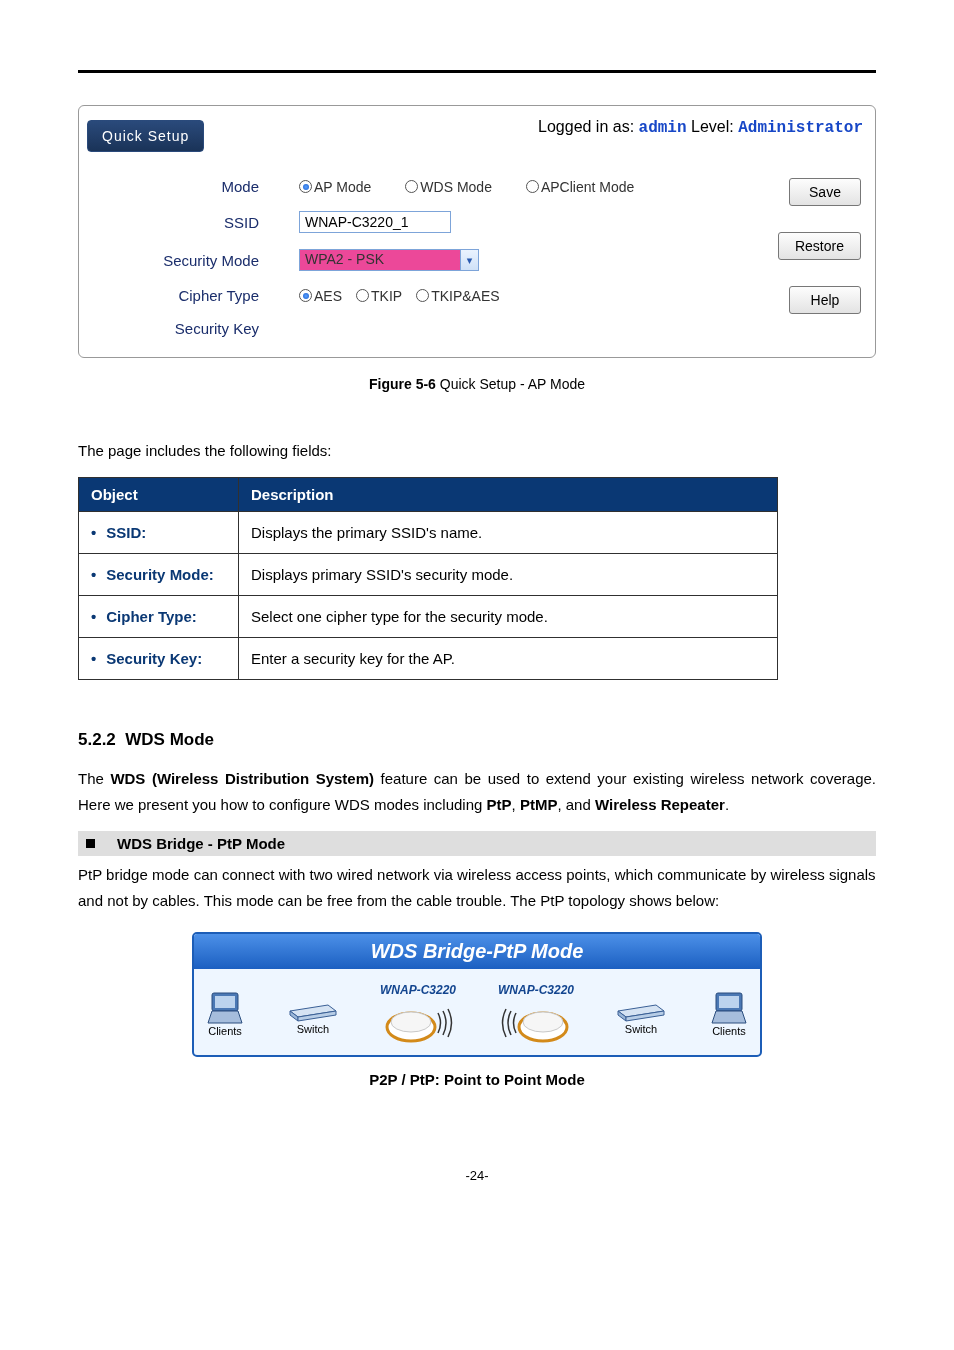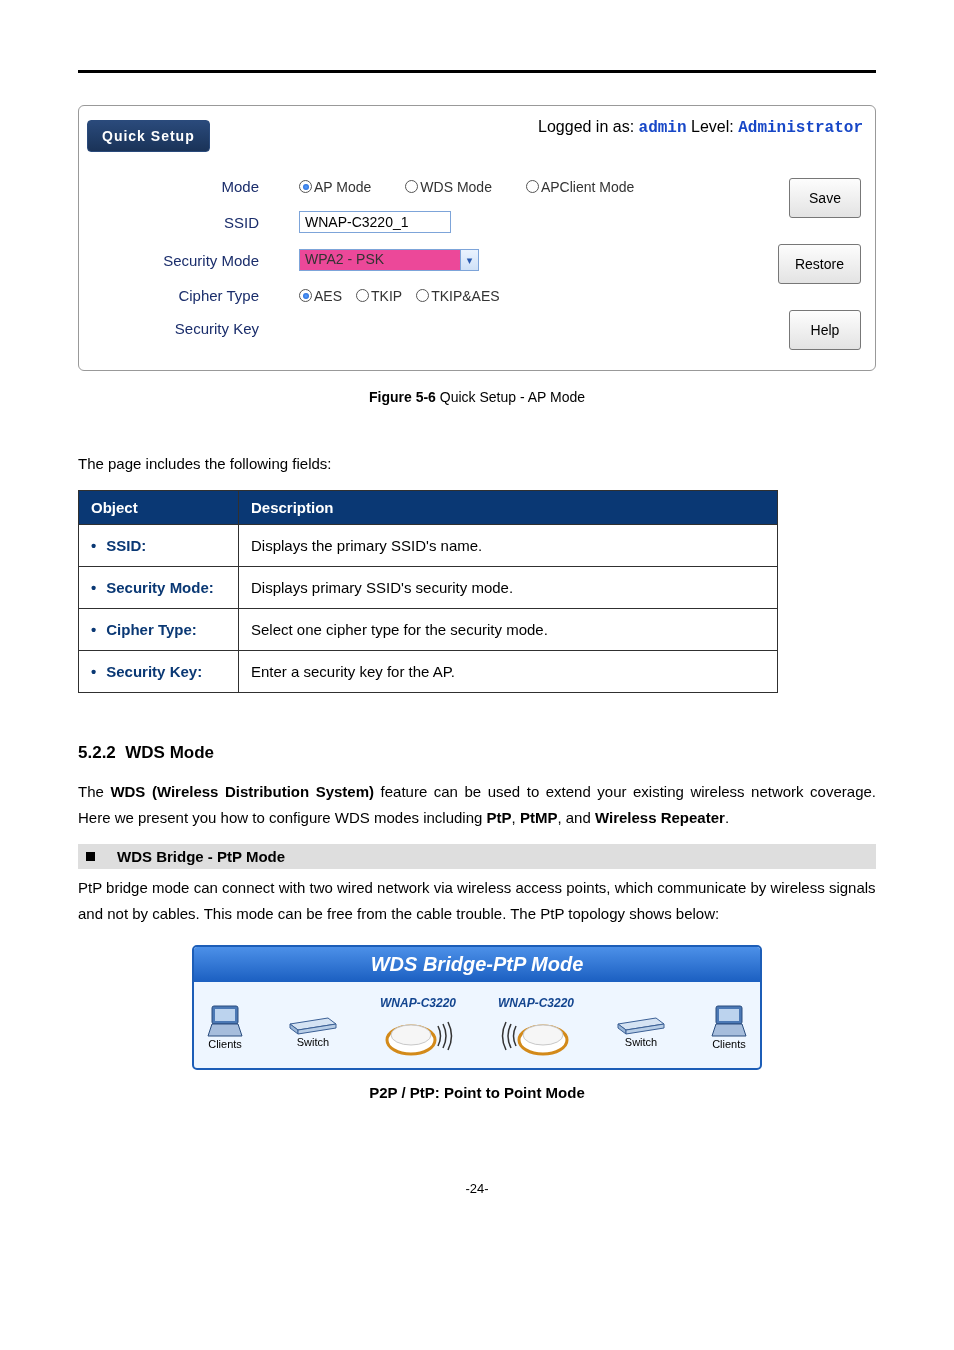--- a/index.html
+++ b/index.html
@@ -29,21 +29,21 @@
     position: relative;
   }
   .panel-header {
     display: flex;
     align-items: flex-start;
     padding: 6px 12px 0 0;
   }
   .tab-btn {
     background: linear-gradient(#2a4a7b, #1a3358);
     color: #fff;
-    font-weight: bold;
+    font-weight: normal;
     font-size: 14px;
     padding: 7px 14px;
     border: 1px solid #2a4a7b;
     border-radius: 4px;
     margin-left: 8px;
     margin-top: 8px;
     letter-spacing: 1px;
     font-family: Arial, sans-serif;
   }
   .login-line {
@@ -133,21 +133,21 @@
     display:flex;
     flex-direction:column;
     gap:26px;
     align-items:flex-end;
     padding-right:4px;
   }
   .winbtn {
     background: linear-gradient(#fdfdfd,#e3e3e3);
     border:1px solid #777;
     border-radius:3px;
-    padding:11px 16px;
+    padding:5px 16px;
     font-size:14px;
     min-width:72px;
     text-align:center;
   }
   .figcaption {
     text-align:center;
     margin:18px 0 50px 0;
     font-size:14px;
   }
   .lead {

